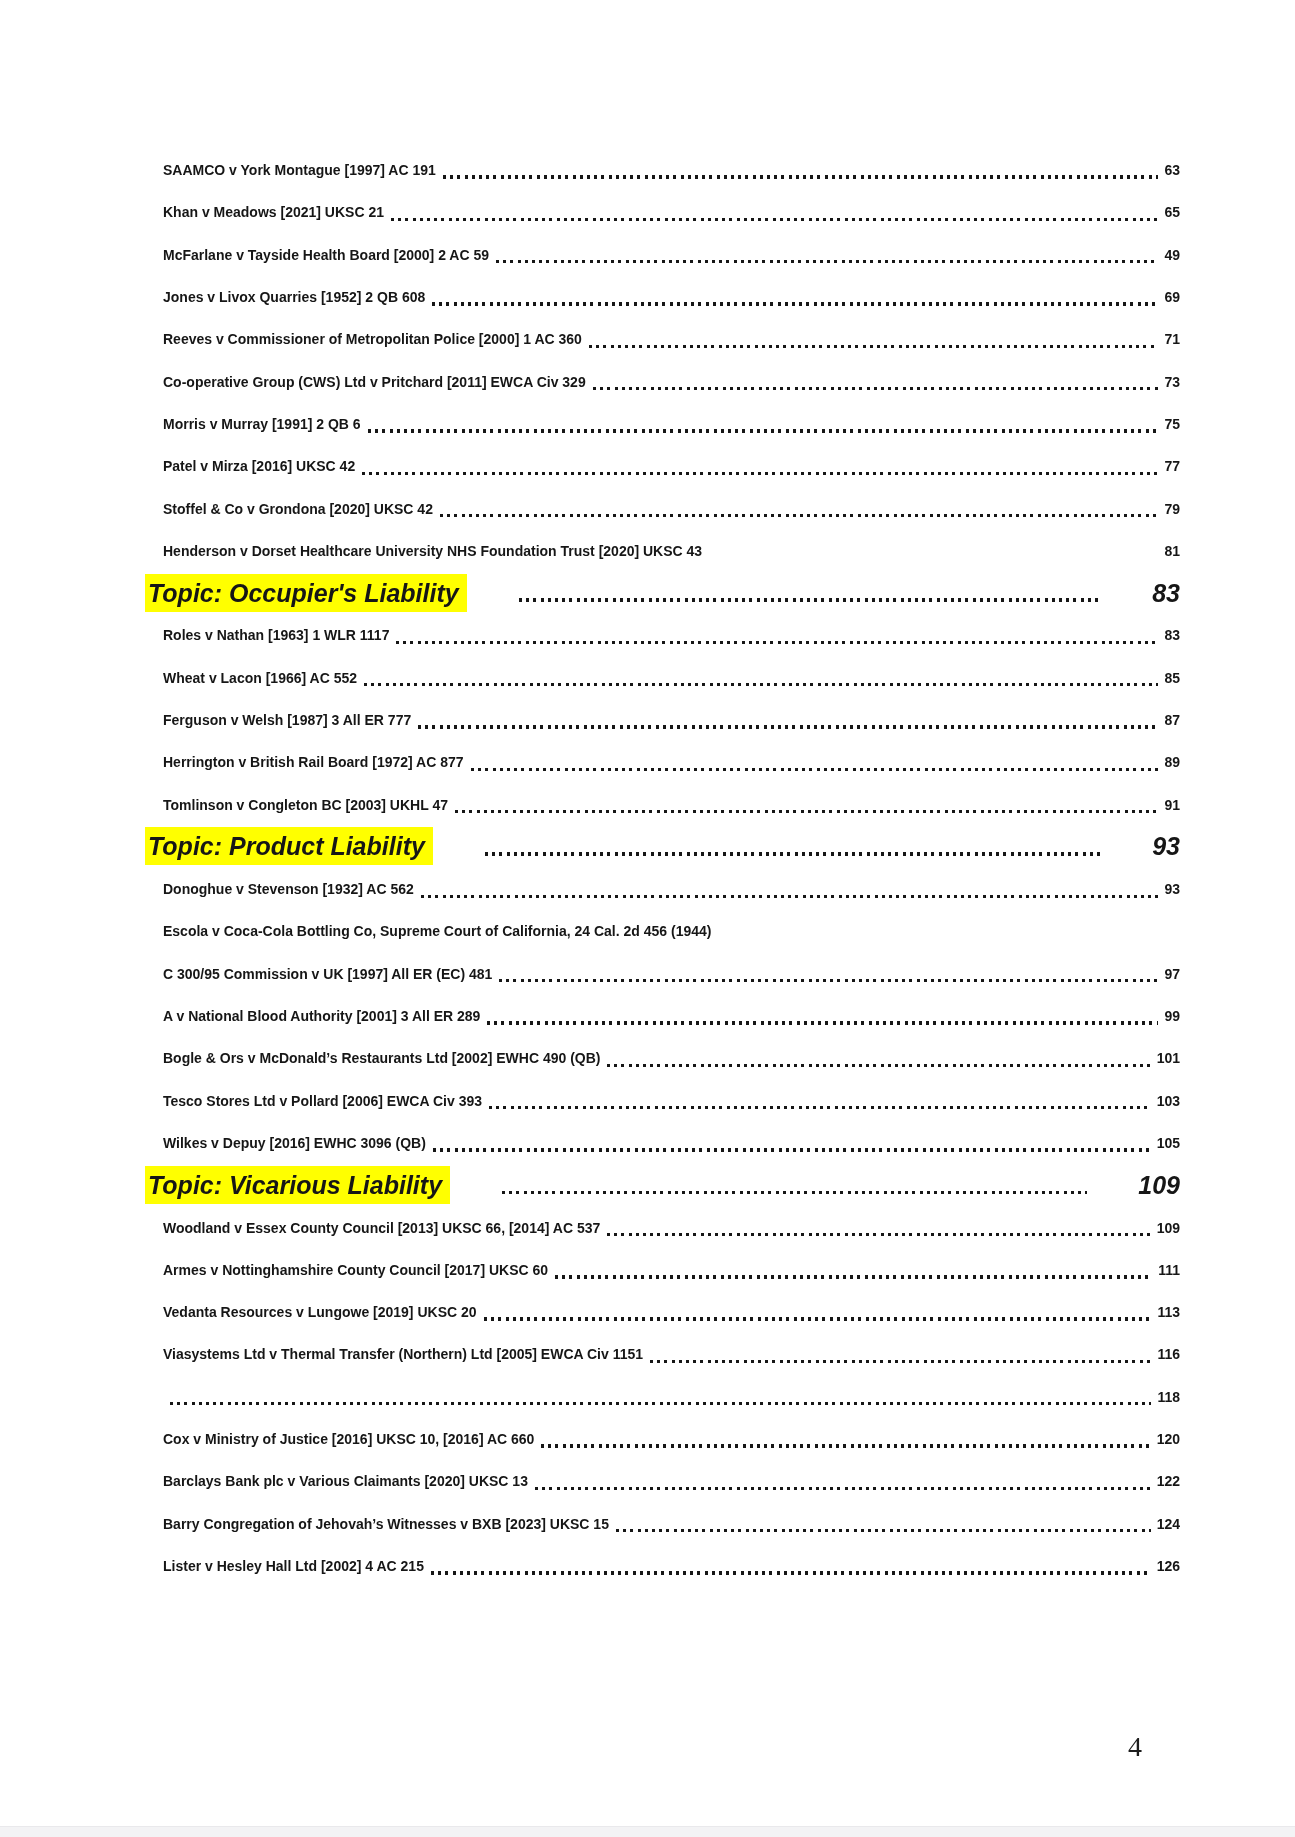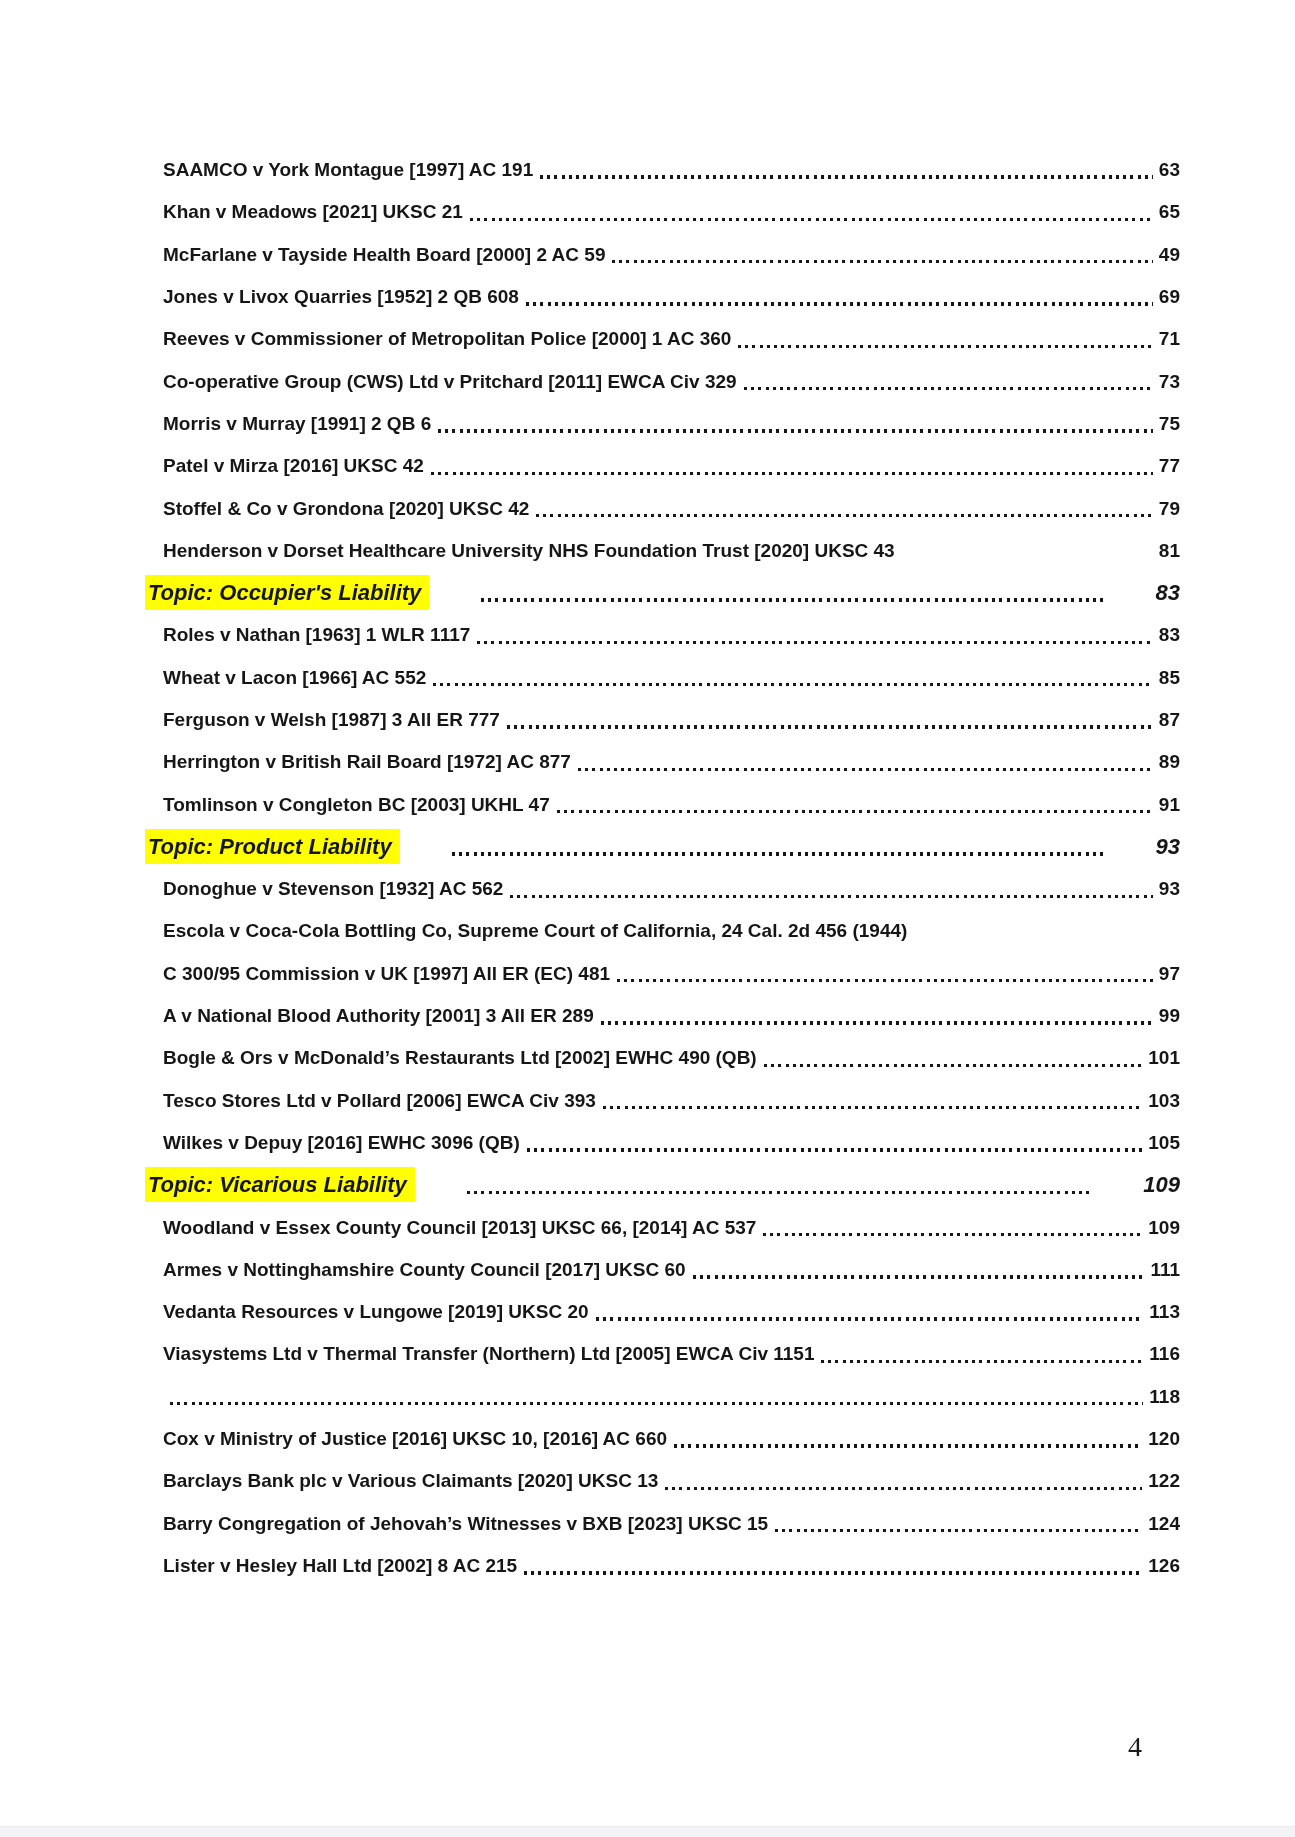--- a/index.html
+++ b/index.html
@@ -24,29 +24,29 @@
     position: absolute;
     top: 149px;
     left: 148px;
     right: 115px;
   }
   .row {
     display: flex;
     align-items: center;
     height: 42.3px;
     font-weight: 700;
-    font-size: 19px;
+    font-size: 14px;
     white-space: nowrap;
   }
   .row.case {
     padding-left: 15px;
   }
   .row.topic {
     font-style: italic;
-    font-size: 22px;
+    font-size: 25px;
     gap: 45px;
   }
   .row.topic .hl {
     background: #ffff00;
     padding: 5px 8px 5px 3px;
     margin-left: -3px;
   }
   .title {
     white-space: nowrap;
   }
@@ -252,21 +252,21 @@
         <span class="title">Barclays Bank plc v Various Claimants [2020] UKSC 13</span>
         <span class="leader"></span>
         <span class="page-num">122</span>
       </div>
       <div class="row case">
         <span class="title">Barry Congregation of Jehovah’s Witnesses v BXB [2023] UKSC 15</span>
         <span class="leader"></span>
         <span class="page-num">124</span>
       </div>
       <div class="row case">
-        <span class="title">Lister v Hesley Hall Ltd [2002] 8 AC 215</span>
+        <span class="title">Lister v Hesley Hall Ltd [2002] 4 AC 215</span>
         <span class="leader"></span>
         <span class="page-num">126</span>
       </div>
     </div>
 
   <div class="footer-num">4</div>
 
   <div class="bottom-strip"></div>
 
 </div>

